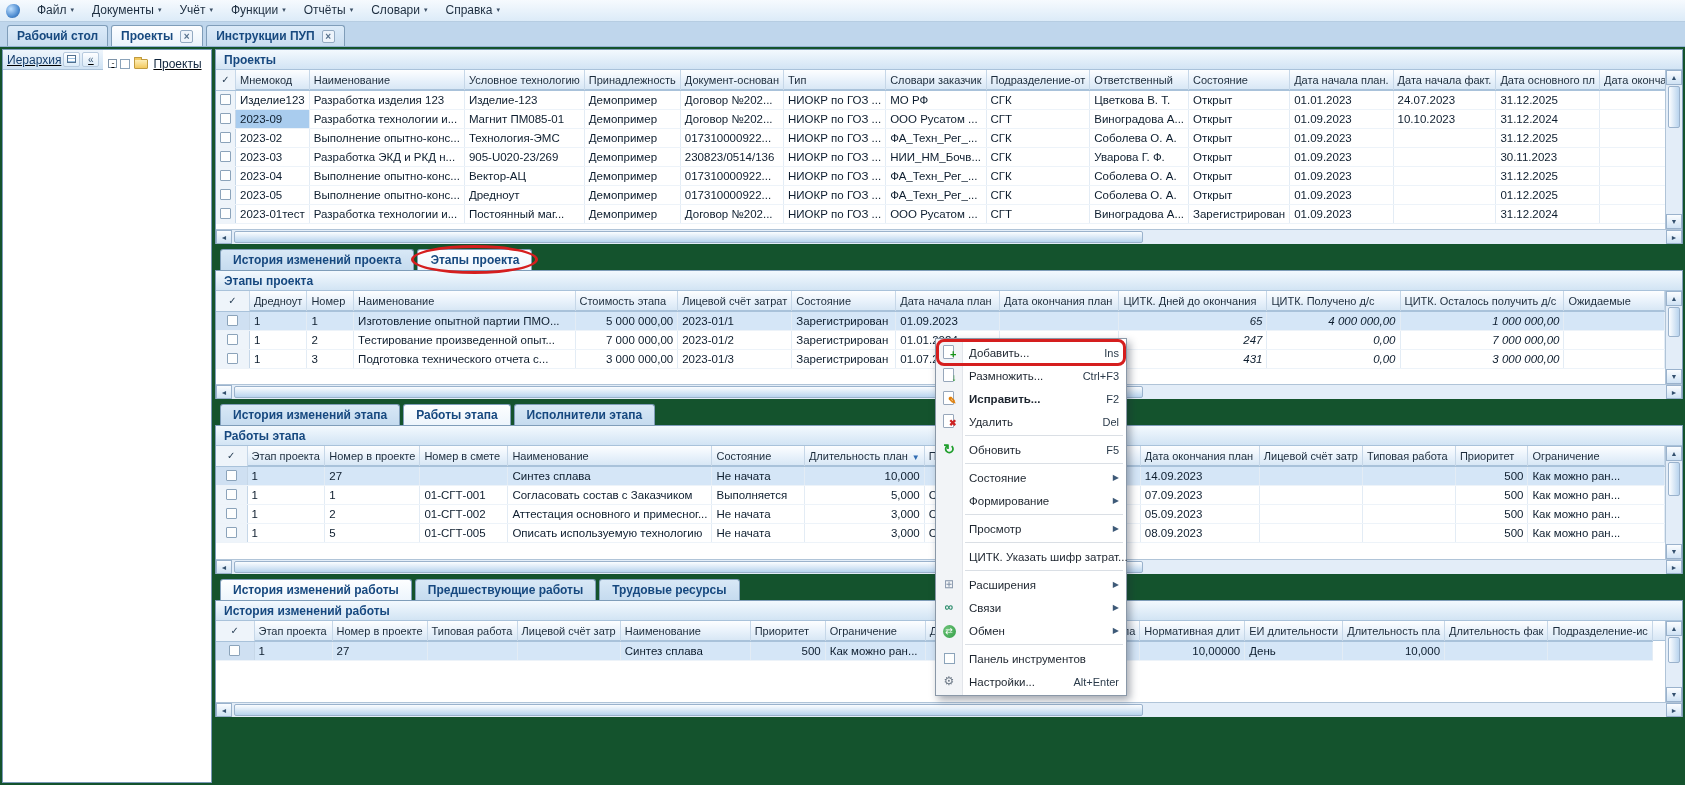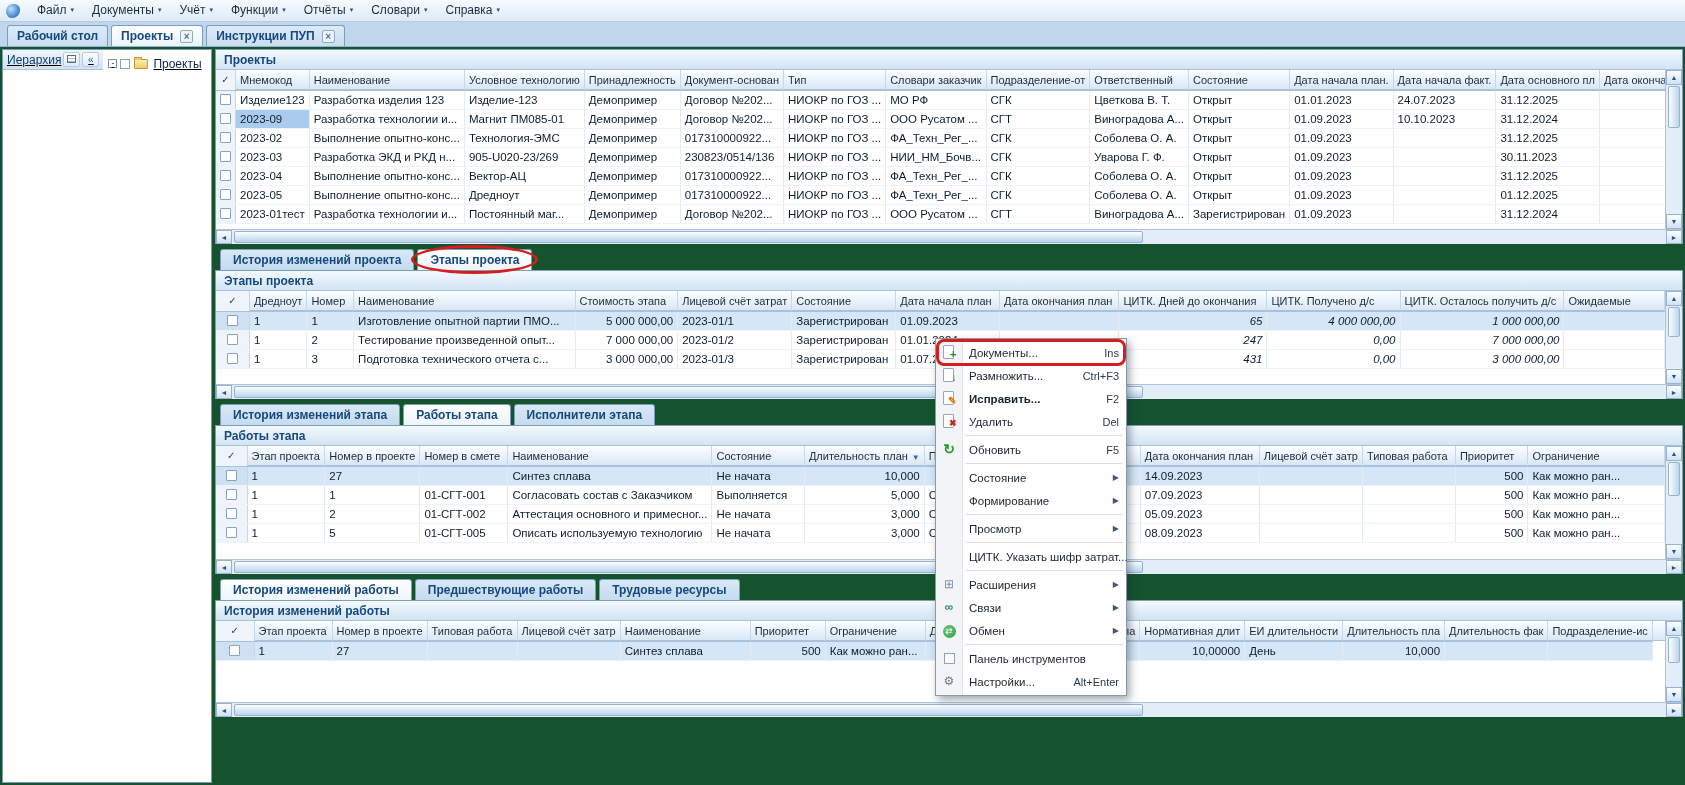--- a/index.html
+++ b/index.html
@@ -774,21 +774,21 @@
 
       <div class="bottom-filler"></div>
     </div>
   </div>
 
   <div class="context-menu">
       <div class="menu-item">
         <span class="gut">
           <span class="mi add-icon paged"><span>+</span></span>
         </span>
-        <span class="lab">Документы...</span>
+        <span class="lab">Добавить...</span>
         <span class="right">Ins</span>
         <div class="ann-box"></div>
       </div>
       <div class="menu-item">
         <span class="gut">
           <span class="mi duplicate-icon paged"><span>↓</span></span>
         </span>
         <span class="lab">Размножить...</span>
         <span class="right">Ctrl+F3</span>
       </div>

